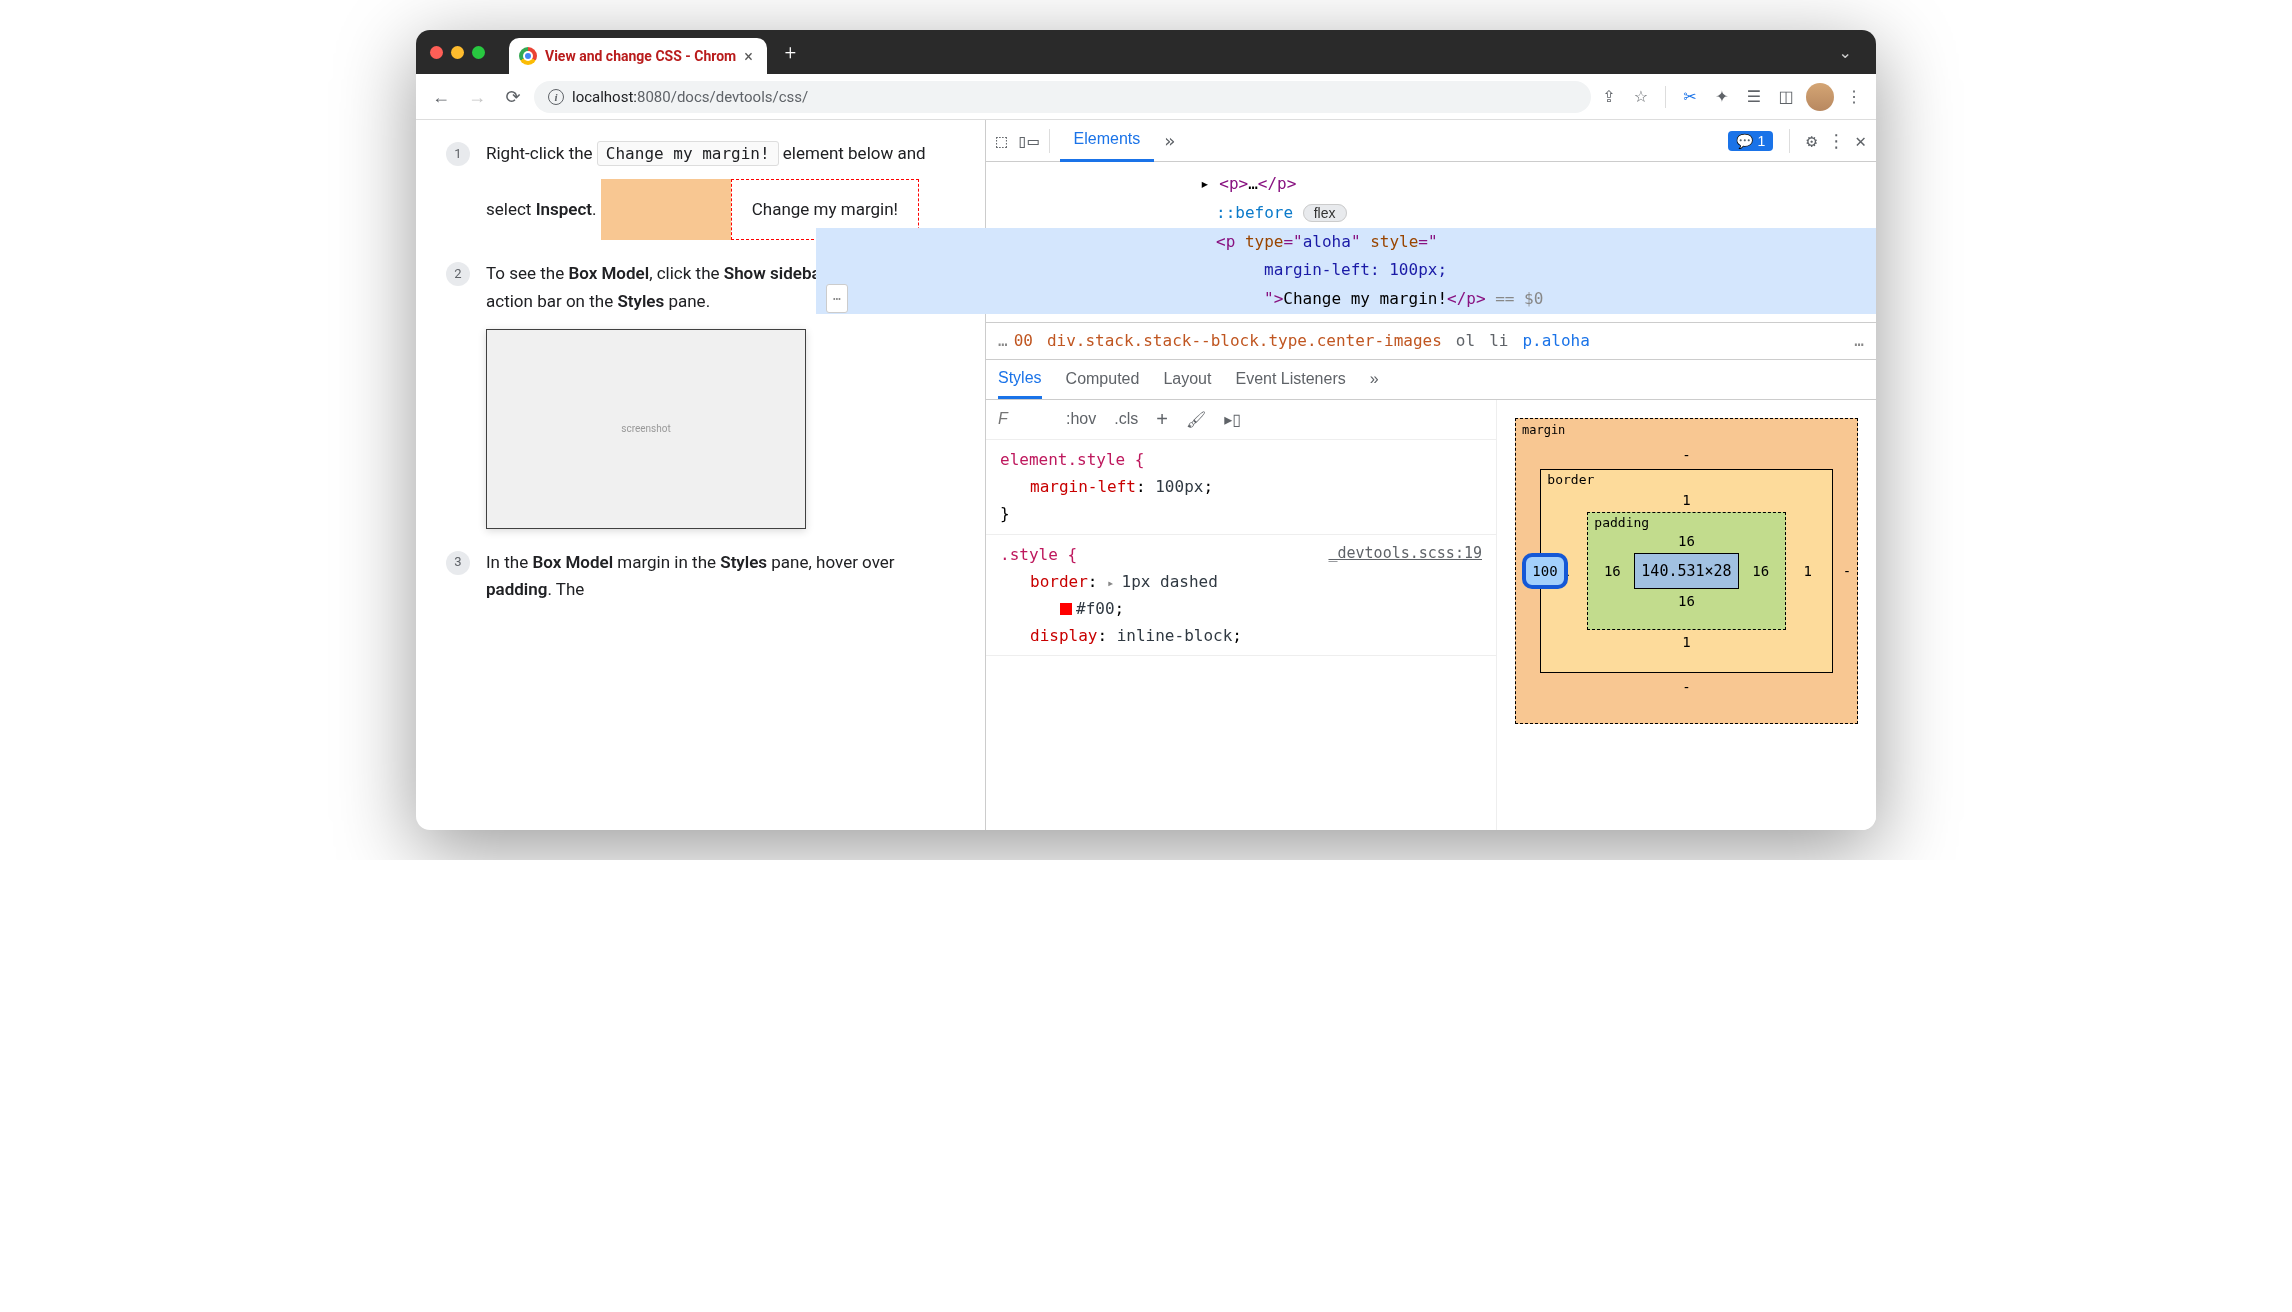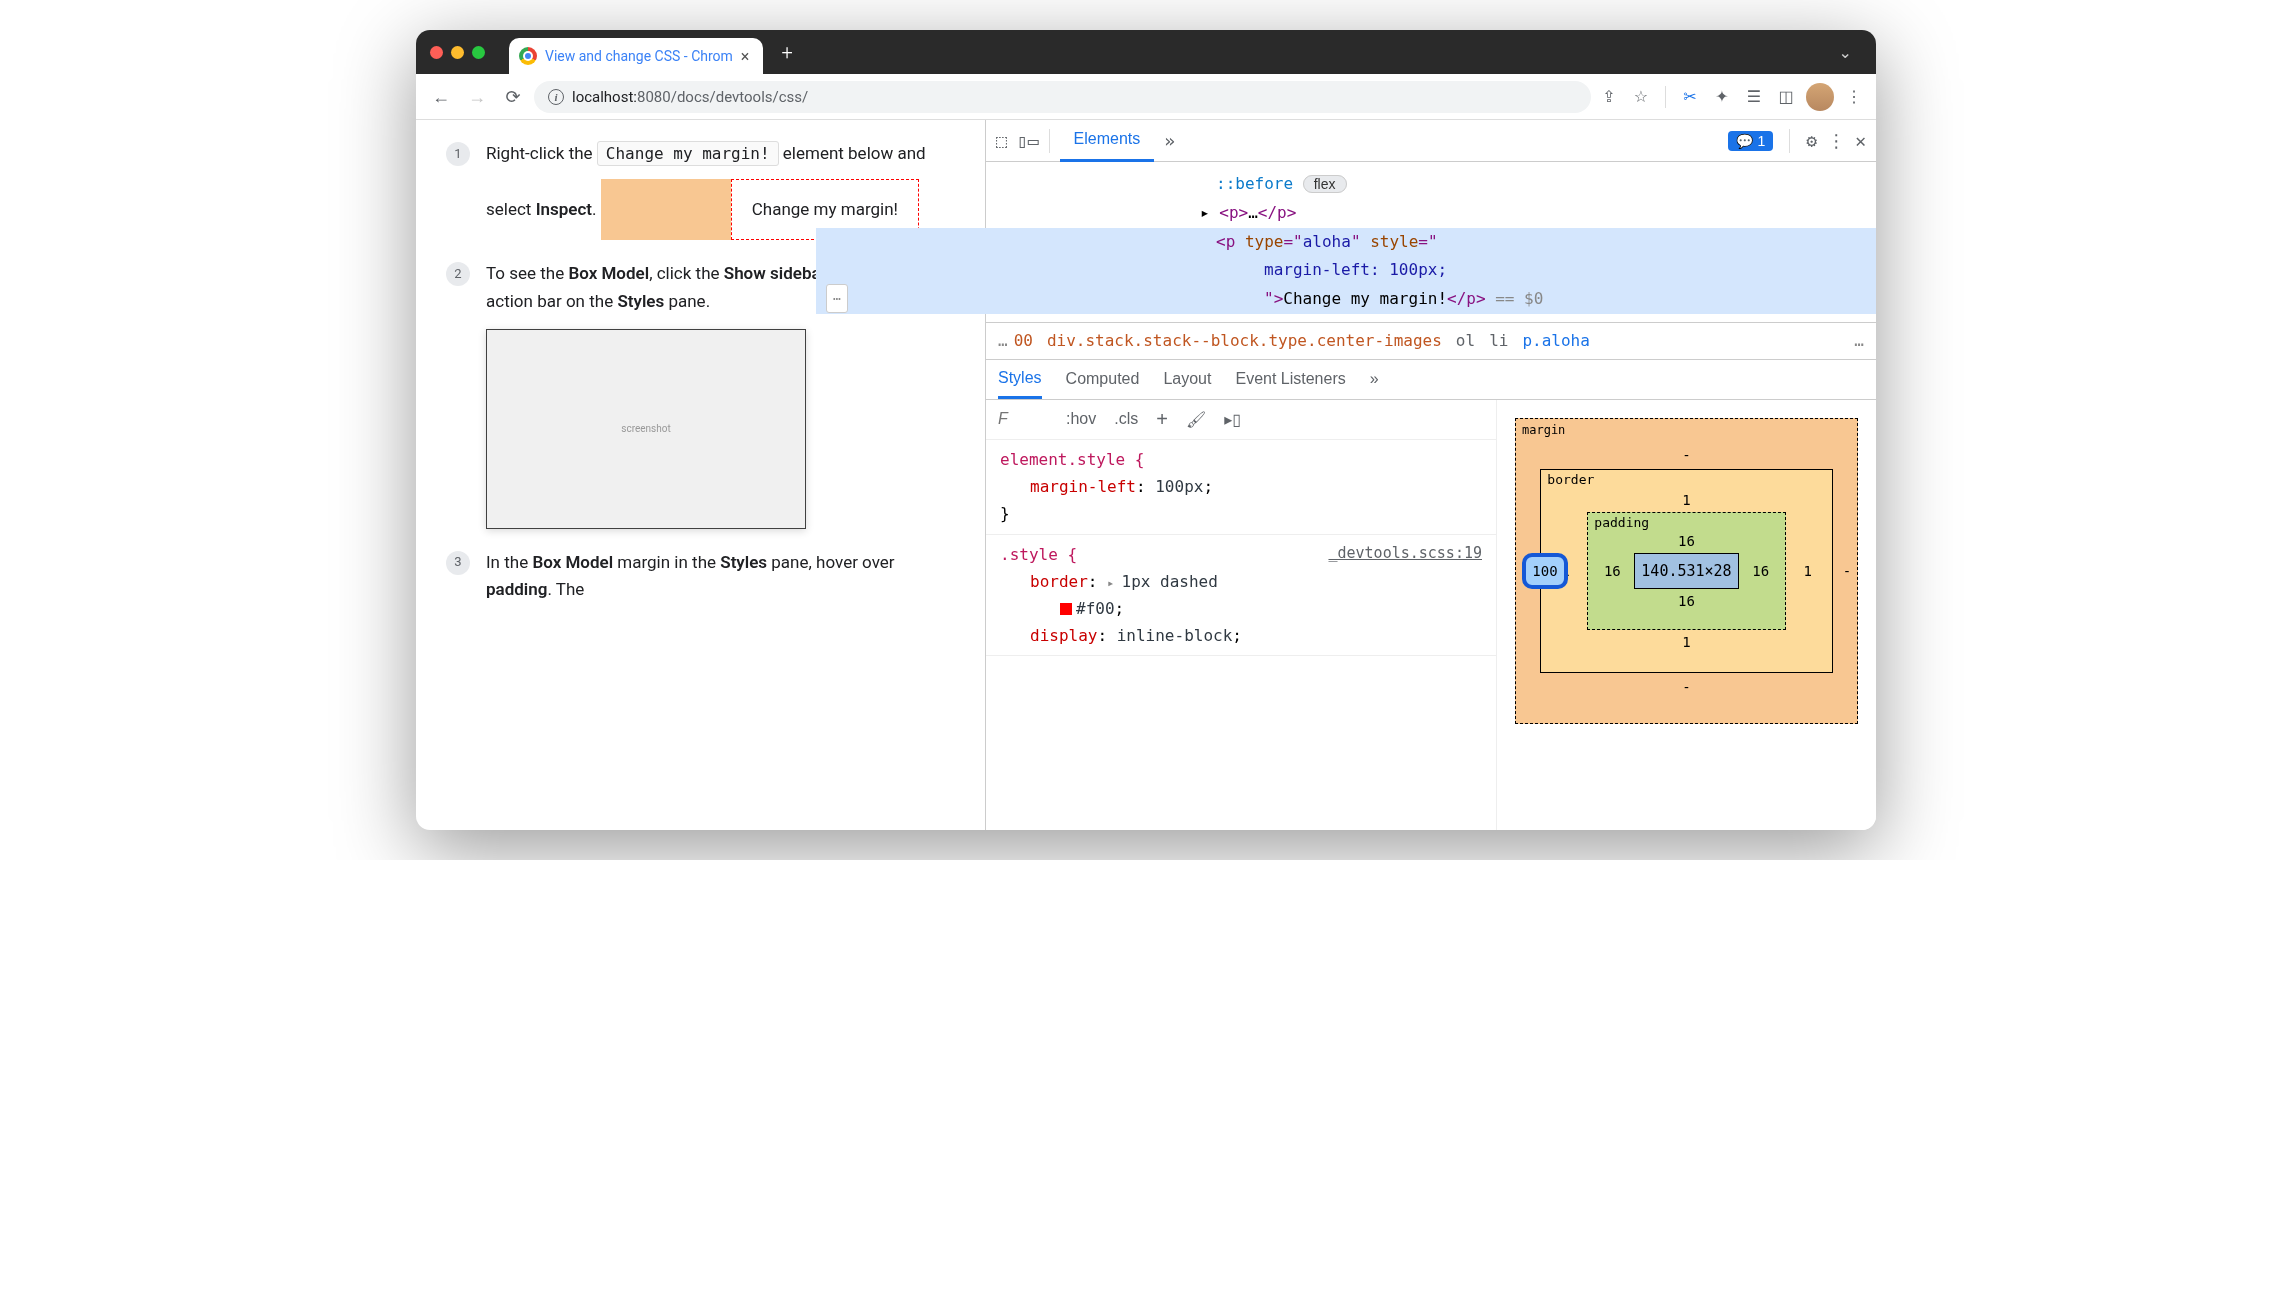--- a/index.html
+++ b/index.html
@@ -10,21 +10,21 @@
   .titlebar { height: 44px; background: #2a2a2a; display: flex; align-items: center; padding: 0 14px; }
   .traffic { display: flex; gap: 8px; margin-right: 24px; }
   .dot { width: 13px; height: 13px; border-radius: 50%; }
   .dot.red { background: #ff5f57; }
   .dot.yellow { background: #febc2e; }
   .dot.green { background: #28c840; }
   .tab { background: #fff; border-radius: 10px 10px 0 0; height: 36px; margin-top: 8px; display: flex; align-items: center; padding: 0 14px 0 10px; gap: 8px; max-width: 290px; }
   .chrome-icon { width: 18px; height: 18px; border-radius: 50%; background: conic-gradient(#ea4335 0 120deg, #fbbc05 120deg 240deg, #34a853 240deg 360deg); position: relative; flex-shrink: 0;}
   .chrome-icon::after { content: ""; position: absolute; inset: 4px; border-radius: 50%; background: #fff; }
   .chrome-icon::before { content: ""; position: absolute; inset: 6px; border-radius: 50%; background: #4285f4; z-index: 1;}
-  .tab-title { font-size: 14px; color: #3b82f6; white-space: nowrap; overflow: hidden; text-overflow: ellipsis; flex:1;}
+  .tab-title { font-size: 14px; color: #b91c1c; white-space: nowrap; overflow: hidden; text-overflow: ellipsis; flex:1;font-weight:bold;}
   .tab-close { color: #555; font-size: 16px; }
   .newtab { color: #fff; margin-left: 18px; font-size: 20px; font-weight: 300; }
   .titlebar-spacer { flex: 1; }
   .chevron { color: #ccc; margin-right: 10px; }
   
   
   .urlbar { height: 46px; background: #fff; border-bottom: 1px solid #ddd; display: flex; align-items: center; padding: 0 10px; gap: 6px; }
   .nav-btn { width: 30px; height: 30px; display: flex; align-items: center; justify-content: center; color: #5f6368; border-radius: 50%; font-size: 18px; }
   .nav-btn.disabled { color: #c4c4c4; }
   .addr { flex: 1; background: #f1f3f4; border-radius: 18px; height: 32px; display: flex; align-items: center; padding: 0 14px; gap: 8px; color: #5f6368; font-size: 15px; }
@@ -189,22 +189,22 @@
         <div class="dt-icon">»</div>
         <div class="dt-toolbar-spacer"></div>
         <div class="badge-chat">💬 <span>1</span></div>
         <div style="width:1px;height:24px;background:#ddd;margin:0 6px;"></div>
         <div class="dt-icon">⚙</div>
         <div class="dt-icon">⋮</div>
         <div class="dt-icon">✕</div>
       </div>
 
       <div class="dom-tree" style="position:relative;">
+        <div style="margin-left:-16px;">▸ <span class="tag">&lt;p&gt;</span><span class="txt">…</span><span class="tag">&lt;/p&gt;</span></div>
         <div><span class="pseudo">::before</span> <span class="pill">flex</span></div>
-        <div style="margin-left:-16px;">▸ <span class="tag">&lt;p&gt;</span><span class="txt">…</span><span class="tag">&lt;/p&gt;</span></div>
         <div class="dom-selected" style="margin-left:-400px; padding-left:400px;">
           <div class="dom-ellipsis">⋯</div>
           <div><span class="tag">&lt;p </span><span class="attr">type</span><span class="tag">="</span><span class="val">aloha</span><span class="tag">" </span><span class="attr">style</span><span class="tag">="</span></div>
           <div style="padding-left:48px;"><span class="val">margin-left: 100px;</span></div>
           <div style="padding-left:48px;"><span class="tag">"&gt;</span><span class="txt">Change my margin!</span><span class="tag">&lt;/p&gt;</span> <span class="eqdollar">== $0</span></div>
         </div>
       </div>
 
       <div class="breadcrumb-bar">
         <span class="ellipsis">…</span>

